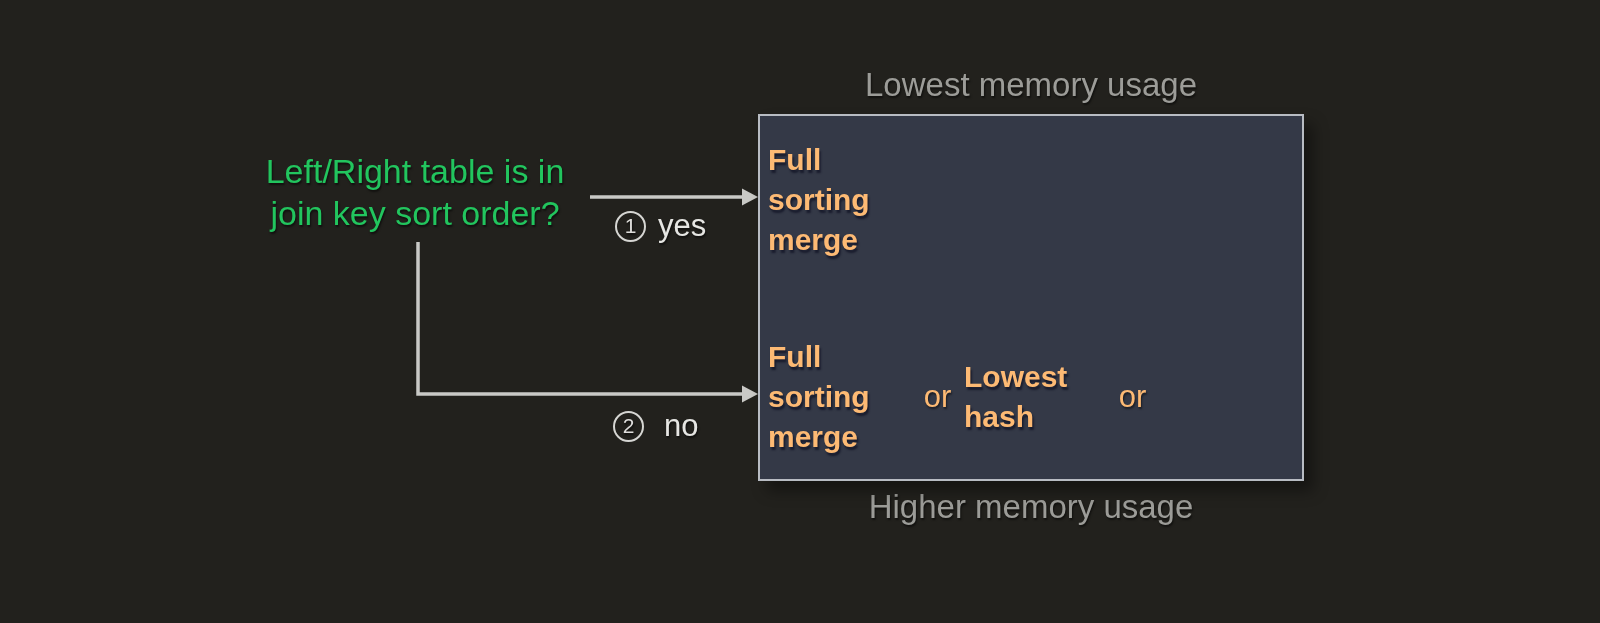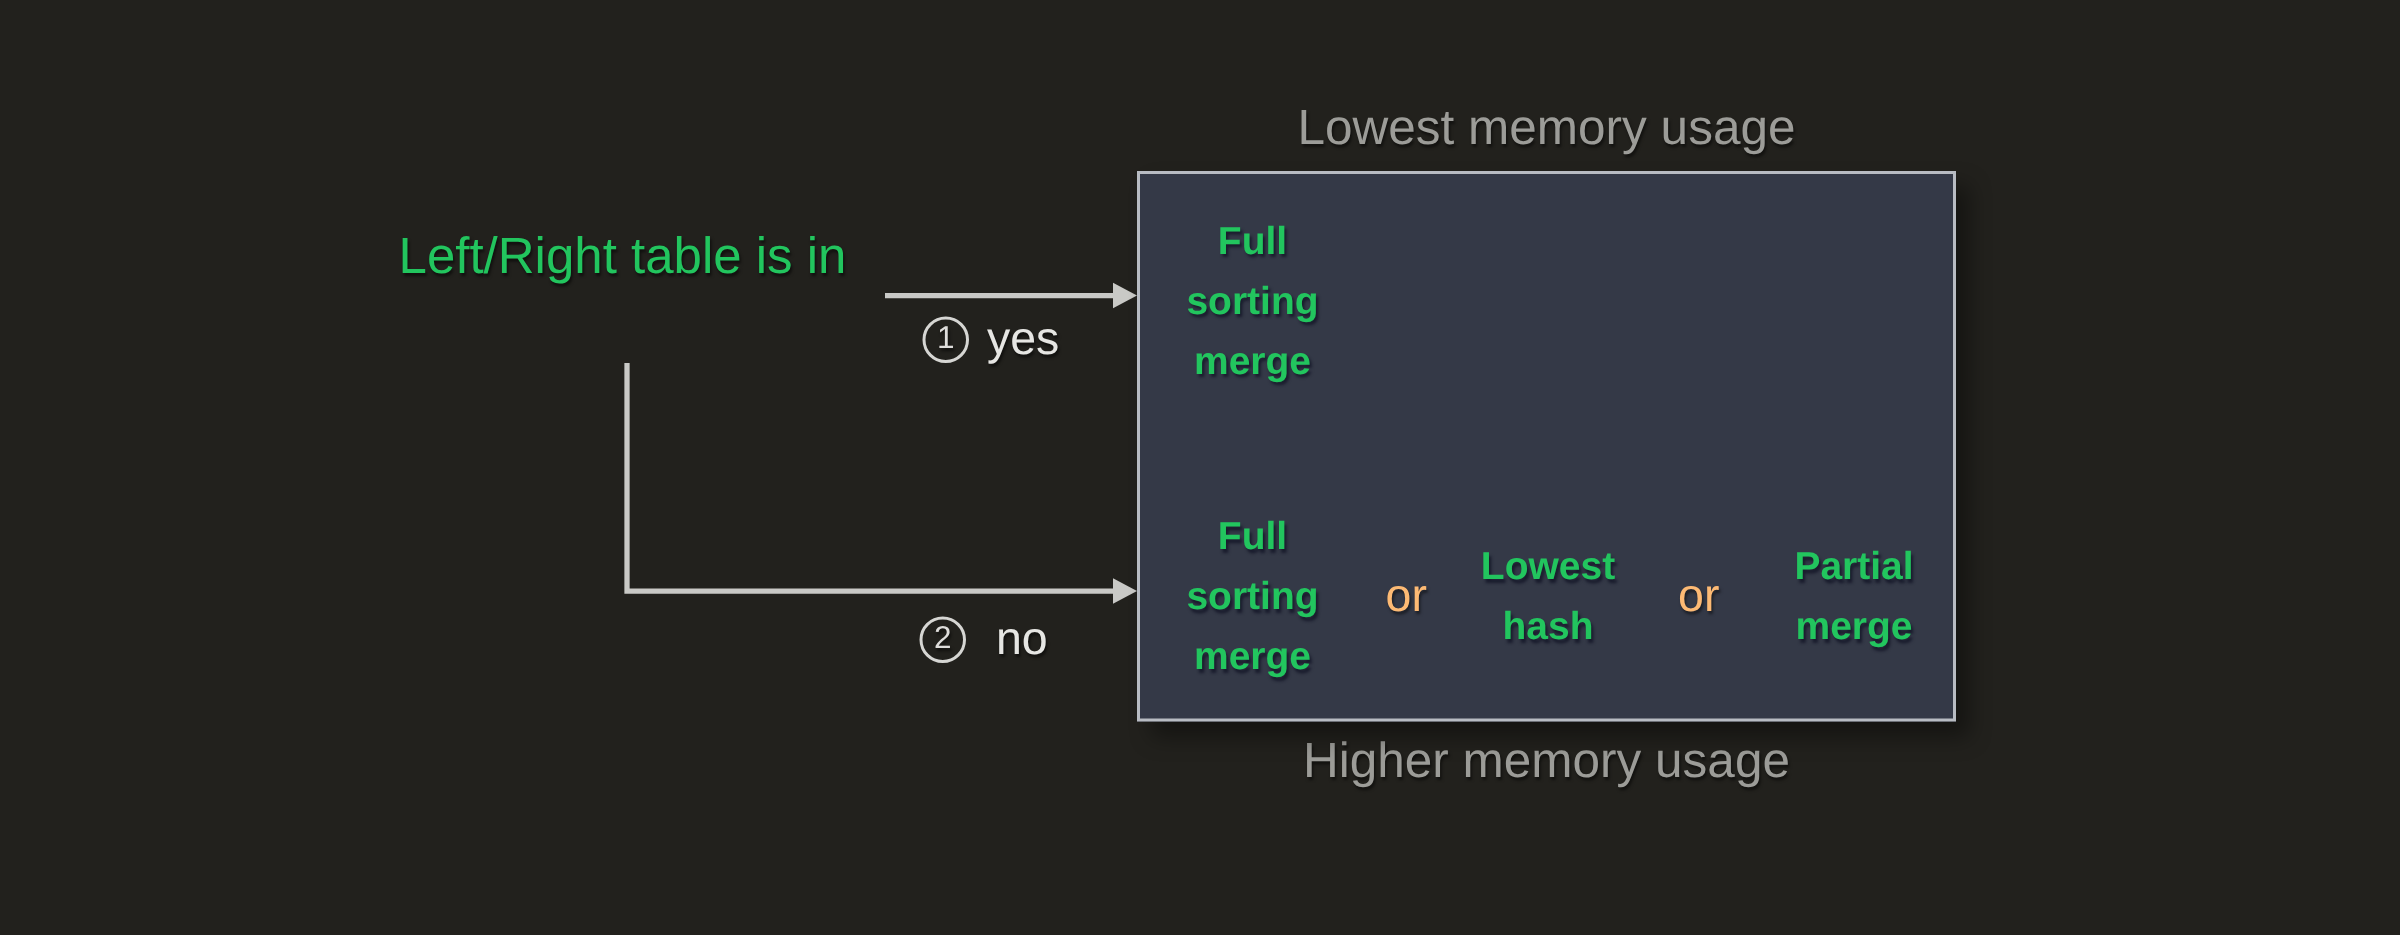--- a/index.html
+++ b/index.html
@@ -85,24 +85,24 @@
     top: 114px;
     width: 546px;
     height: 367px;
     box-sizing: border-box;
     background: #343947;
     border: 2px solid #b8bcc3;
     box-shadow: 9px 10px 14px rgba(0,0,0,0.38);
   }
   .algo {
     position: absolute;
-    text-align: center;
-    color: #22c55e;
+    text-align: left;
+    color: #fdba74;
     font-weight: 700;
-    font-size: 26px;
+    font-size: 30px;
     line-height: 40px;
     text-shadow: 1.5px 2.5px 2px rgba(10,12,30,0.65);
   }
   .algo-sorted   { left: 8px;   top: 24px;  width: 134px; }
   .algo-fsm2     { left: 8px;   top: 221px; width: 134px; }
   .algo-grace    { left: 204px; top: 241px; width: 136px; }
   .algo-partial  { left: 407px; top: 241px; width: 138px; }
   .or-sep {
     position: absolute;
     text-align: center;
@@ -115,20 +115,21 @@
   .or-1 { left: 150px; top: 261px; width: 55px; }
   .or-2 { left: 345px; top: 261px; width: 55px; }
 </style>
 </head>
 <body>
 
 <div class="canvas">
 
   <div class="question">
     <div>Left/Right table is in</div>
+    <div>join key sort order?</div>
   </div>
 
   <svg class="connectors" viewBox="0 0 1600 623" xmlns="http://www.w3.org/2000/svg">
     <g stroke="#c9c9c6" stroke-width="3.5" fill="none">
       <line x1="590" y1="197" x2="744" y2="197"></line>
       <polyline points="418,242 418,394 744,394"></polyline>
     </g>
     <g fill="#c9c9c6" stroke="none">
       <polygon points="742,188.5 758,197 742,205.5"></polygon>
       <polygon points="742,385.5 758,394 742,402.5"></polygon>
@@ -153,16 +154,15 @@
   <div class="caption caption-top">Lowest memory usage</div>
 
   <div class="algo-box">
 
     <div class="algo algo-sorted">Full sorting merge</div>
 
     <div class="algo algo-fsm2">Full sorting merge</div>
     <div class="or-sep or-1">or</div>
     <div class="algo algo-grace">Lowest hash</div>
     <div class="or-sep or-2">or</div>
-    <div class="algo algo-partial">Partial merge</div>
   </div>
 
 </div>
 
 </body></html>

